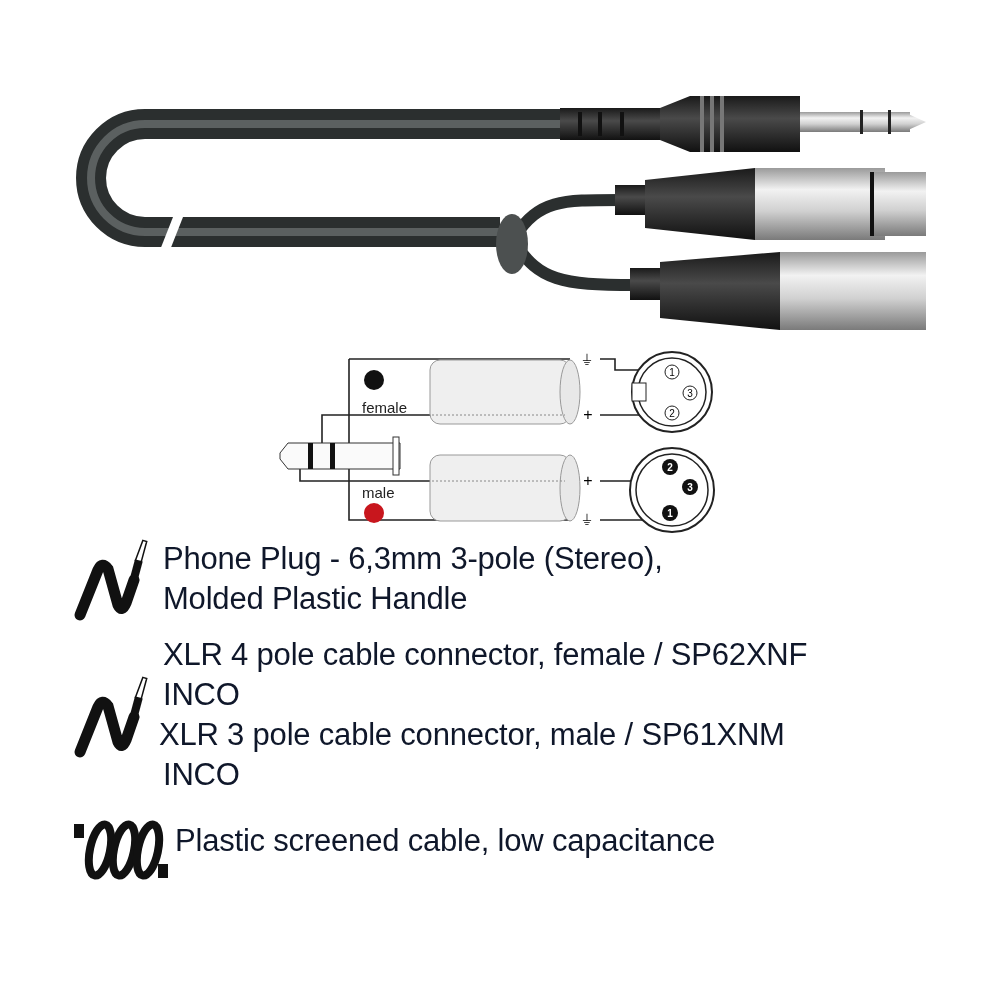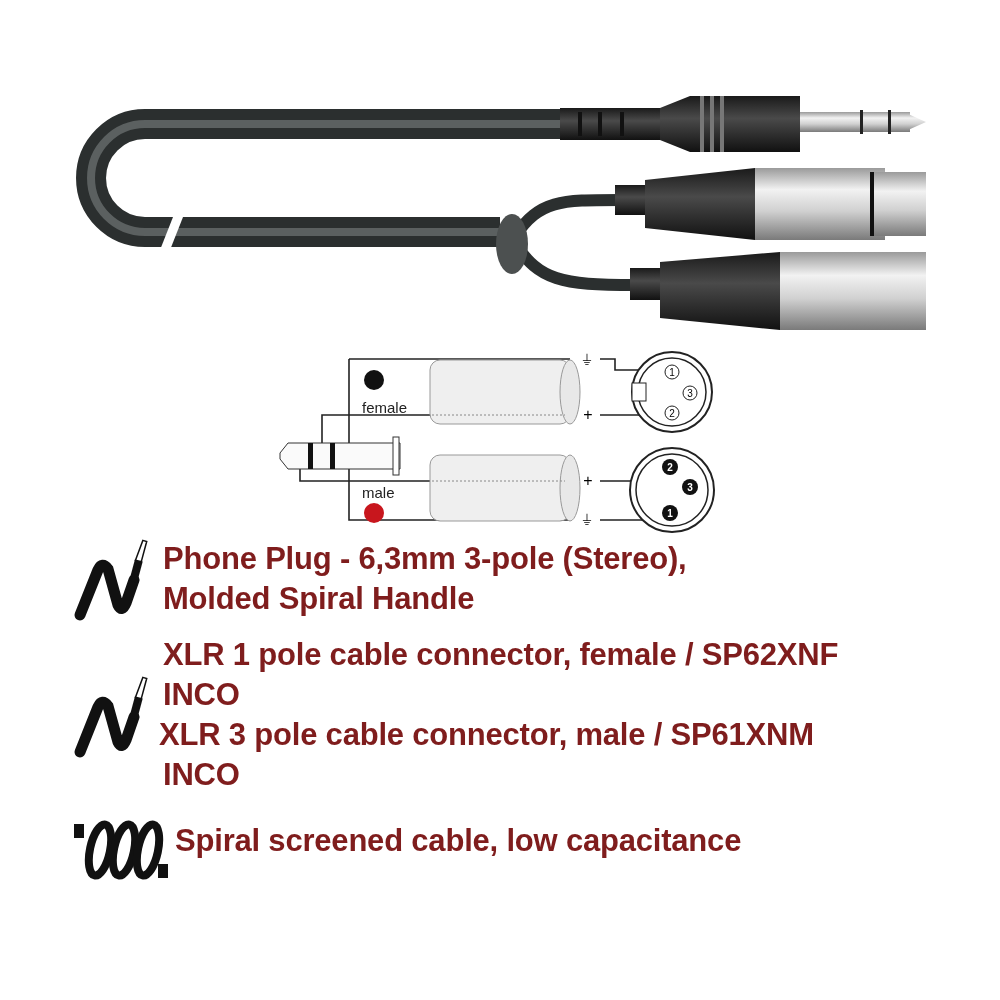--- a/index.html
+++ b/index.html
@@ -1,18 +1,18 @@
 <!DOCTYPE html>
 <html><head>
 <meta charset="utf-8">
 <style>
   html, body { margin:0; padding:0; background:#ffffff; }
   body { width:1000px; height:1000px; position:relative; overflow:hidden; font-family:"Liberation Sans", sans-serif; color:#111; }
   .abs { position:absolute; }
-  .txt { font-size:31px; line-height:38px; white-space:nowrap; color:#7f1d1d; letter-spacing:-0.2px;font-weight:bold; }
+  .txt { font-size:31px; line-height:38px; white-space:nowrap; color:#0f172a; letter-spacing:-0.2px; }
   .diag-label { font-family:"Liberation Sans", sans-serif; font-size:15px; fill:#222; }
 </style>
 </head>
 <body>
 
 <svg class="abs" style="left:0;top:0" width="1000" height="340" viewBox="0 0 1000 340">
   <defs>
     <linearGradient id="cableG" x1="0" y1="0" x2="0" y2="1">
       <stop offset="0" stop-color="#2a2e2e"></stop>
         <stop offset="0.45" stop-color="#5a5f5f"></stop>
@@ -125,32 +125,32 @@
       <text x="410" y="172" font-size="10" fill="#fff" text-anchor="middle" font-weight="bold">1</text>
   </g>
 </svg>
 
 <svg class="abs" style="left:70px;top:535px" width="90" height="90" viewBox="0 0 90 90">
   <path d="M 10 80 L 28 35 Q 32 26 38 34 L 48 70 Q 52 78 56 68 L 64 45" fill="none" stroke="#111" stroke-width="11" stroke-linecap="round"></path>
   <rect x="62" y="25" width="8" height="22" fill="#111" transform="rotate(15 66 36)"></rect>
   <path d="M 70 5 L 74 5 L 74 26 L 68 26 Z" fill="#fff" stroke="#111" stroke-width="1.5" transform="rotate(15 70 16)"></path>
 </svg>
 <div class="abs txt" style="left:163px;top:540px">Phone Plug - 6,3mm 3-pole (Stereo),</div>
-<div class="abs txt" style="left:163px;top:580px">Molded Spiral Handle</div>
+<div class="abs txt" style="left:163px;top:580px">Molded Plastic Handle</div>
 
 <svg class="abs" style="left:70px;top:672px" width="90" height="90" viewBox="0 0 90 90">
   <path d="M 10 80 L 28 35 Q 32 26 38 34 L 48 70 Q 52 78 56 68 L 64 45" fill="none" stroke="#111" stroke-width="11" stroke-linecap="round"></path>
   <rect x="62" y="25" width="8" height="22" fill="#111" transform="rotate(15 66 36)"></rect>
   <path d="M 70 5 L 74 5 L 74 26 L 68 26 Z" fill="#fff" stroke="#111" stroke-width="1.5" transform="rotate(15 70 16)"></path>
 </svg>
-<div class="abs txt" style="left:163px;top:636px">XLR 1 pole cable connector, female / SP62XNF</div>
+<div class="abs txt" style="left:163px;top:636px">XLR 4 pole cable connector, female / SP62XNF</div>
 <div class="abs txt" style="left:163px;top:676px">INCO</div>
 <div class="abs txt" style="left:159px;top:716px">XLR 3 pole cable connector, male / SP61XNM</div>
 <div class="abs txt" style="left:163px;top:756px">INCO</div>
 
 <svg class="abs" style="left:72px;top:820px" width="100" height="62" viewBox="0 0 100 62">
   <rect x="2" y="4" width="10" height="14" fill="#111"></rect>
   <ellipse cx="28" cy="30" rx="10" ry="26" fill="none" stroke="#111" stroke-width="8" transform="rotate(12 28 30)"></ellipse>
   <ellipse cx="52" cy="30" rx="10" ry="26" fill="none" stroke="#111" stroke-width="8" transform="rotate(12 52 30)"></ellipse>
   <ellipse cx="76" cy="30" rx="10" ry="26" fill="none" stroke="#111" stroke-width="8" transform="rotate(12 76 30)"></ellipse>
   <rect x="86" y="44" width="10" height="14" fill="#111"></rect>
 </svg>
-<div class="abs txt" style="left:175px;top:822px">Spiral screened cable, low capacitance</div>
+<div class="abs txt" style="left:175px;top:822px">Plastic screened cable, low capacitance</div>
 
 </body></html>

